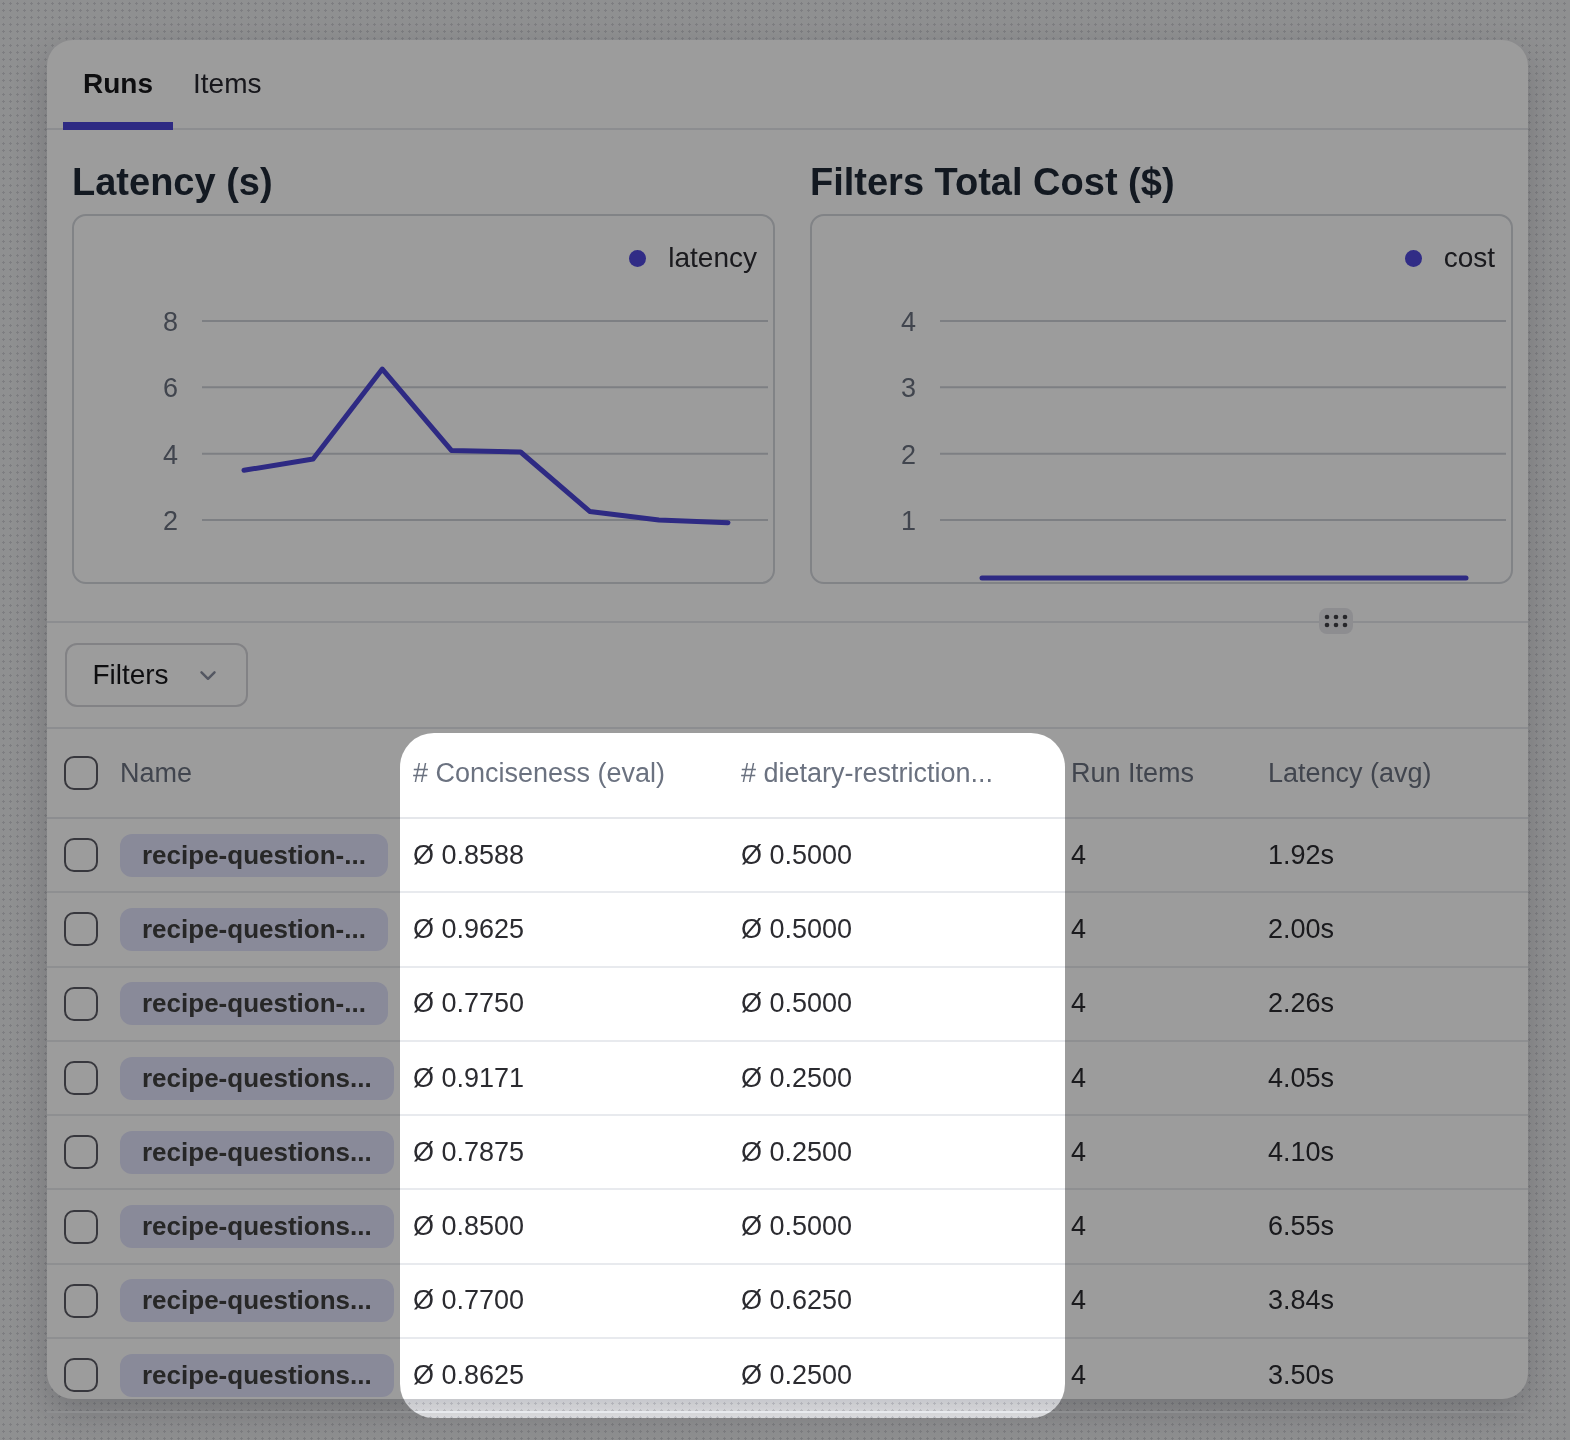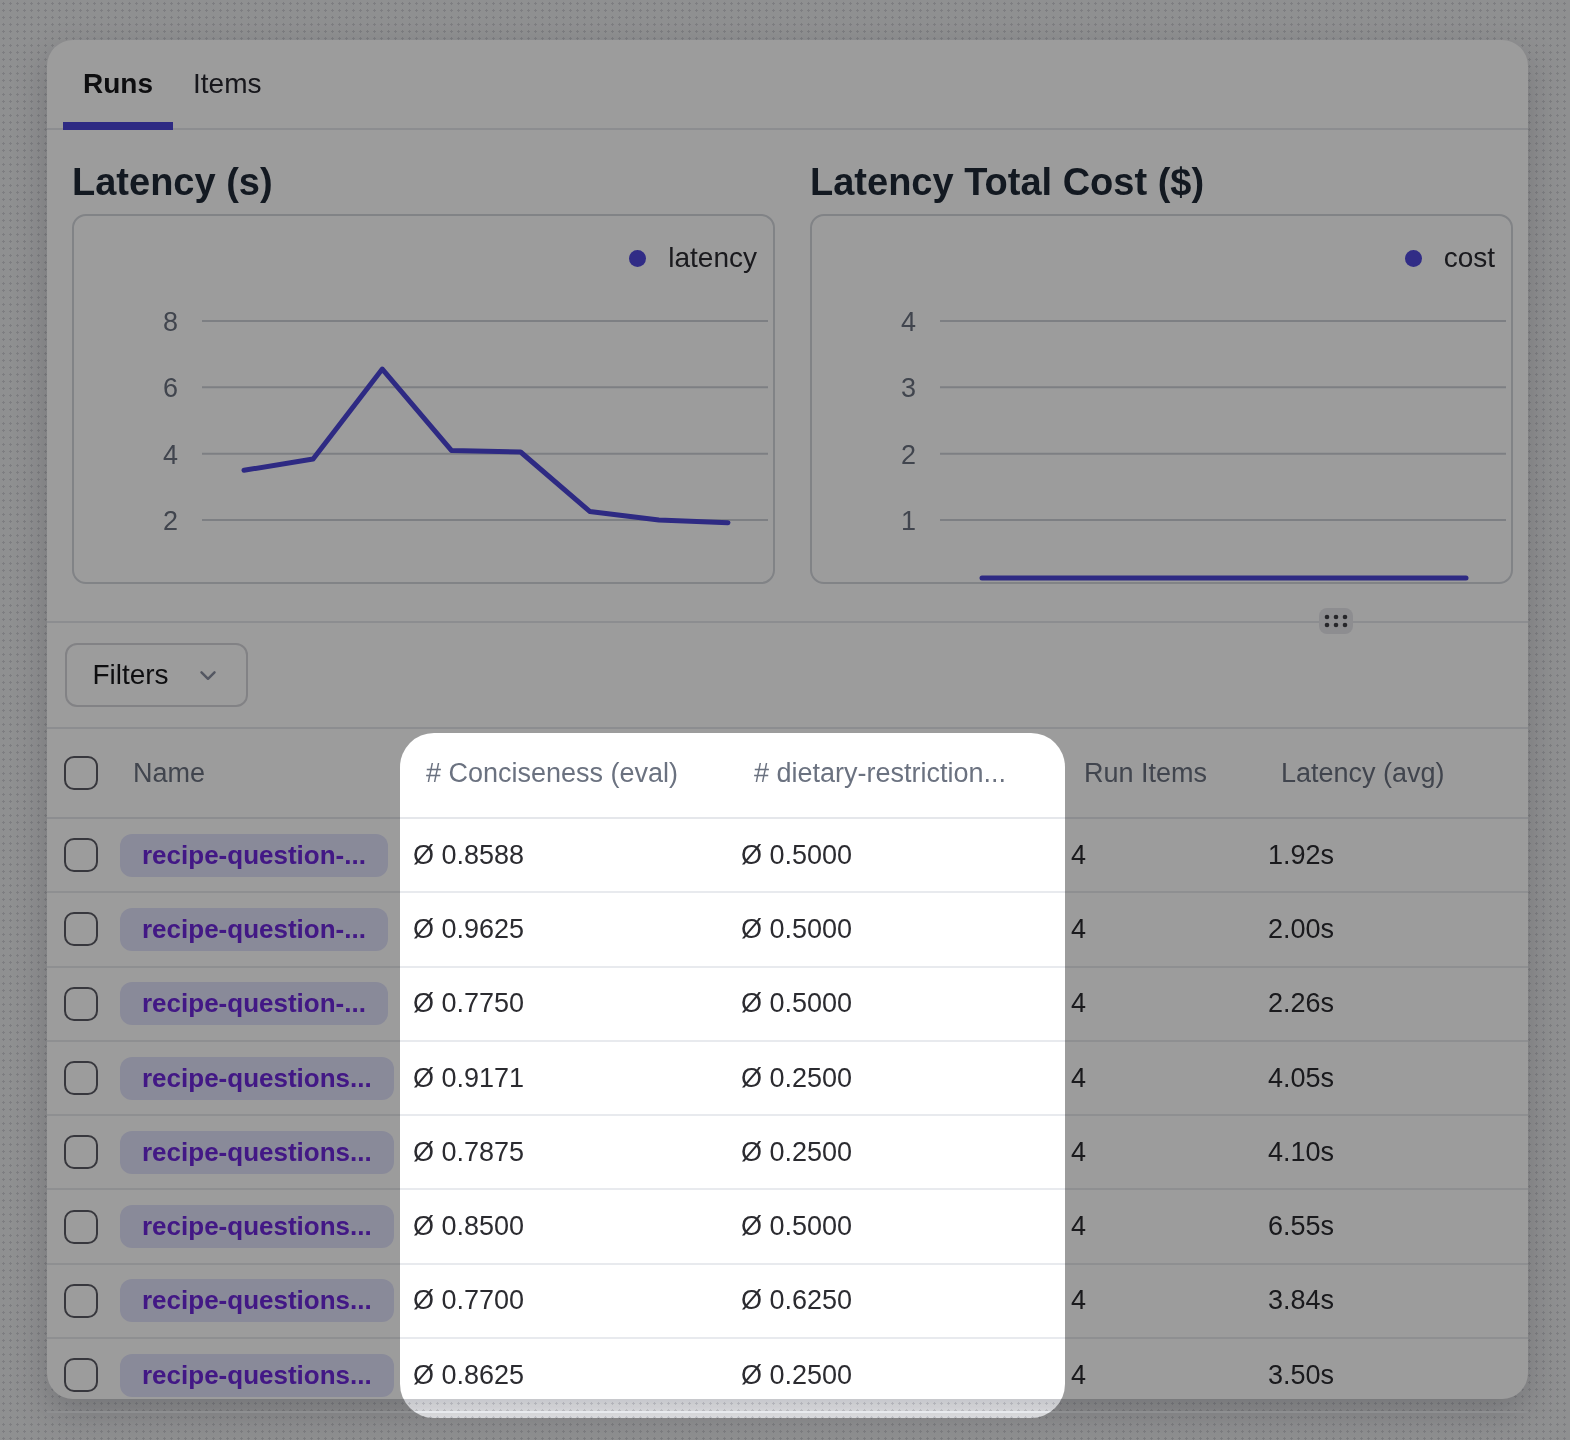--- a/index.html
+++ b/index.html
@@ -72,33 +72,33 @@
   }
   
   .table { position: absolute; left: 0; top: 687px; right: 0; border-top: 2px solid #e5e7eb; }
   .thead, .trow {
     display: grid;
     grid-template-columns: 73px 279px 338px 325px 206px 1fr;
     align-items: center;
   }
   .thead { height: 88px; border-bottom: 2px solid #e5e7eb; }
   .trow { height: 72.3px; border-bottom: 2px solid #e8eaee; }
-  .th { font-size: 27px; font-weight: 500; color: #6b7280; white-space: nowrap; margin-left: 13px; }
+  .th { font-size: 27px; font-weight: 500; color: #6b7280; white-space: nowrap; }
   .cell { font-size: 27px; color: #2b2b30; white-space: nowrap; }
   .c1 { padding-left: 17px; }
   .c3 { padding-left: 14px; }
   .c4 { padding-left: 4px; }
   .c5 { padding-left: 9px; }
   .checkbox {
     width: 34px; height: 34px; border: 2.5px solid #5b5b64; border-radius: 10px;
     background: transparent; cursor: pointer; box-sizing: border-box;
   }
   .badge {
     display: inline-block; padding: 6px 22px; border-radius: 12px;
-    background: #e1e2fb; color: #6d28d9; font-size: 26px; font-weight: 700;
+    background: #e1e2fb; color: #404040; font-size: 26px; font-weight: 700;
     cursor: pointer; white-space: nowrap;
   }
   
   .spotlight {
     position: absolute; left: 400px; top: 733px; width: 665px; height: 685px;
     border-radius: 34px; pointer-events: none; z-index: 40;
     box-shadow: 0 0 0 4000px rgba(0,0,0,0.39);
   }
 </style>
 </head>
@@ -132,21 +132,21 @@
               <text x="104" y="115" text-anchor="end" class="tick">8</text>
               <polyline points="170.0,254.3 239.1,243.0 308.3,153.1 377.4,234.4 446.6,236.0 515.7,295.4 584.9,304.0 654.0,306.7" fill="none" stroke="#4c46d6" stroke-width="5" stroke-linejoin="round" stroke-linecap="round"></polyline>
             </svg>
           <div class="legend">
             <span class="dot"></span>
             <span>latency</span>
           </div>
         </div>
       </div>
       <div class="chart-block right">
-        <div class="chart-title">Latency Total Cost ($)</div>
+        <div class="chart-title">Filters Total Cost ($)</div>
         <div class="chart-panel">
           <svg width="699" height="366" viewBox="0 0 699 366">
               <line x1="128" x2="694" y1="304" y2="304" stroke="#ccd0d7" stroke-width="2"></line>
               <text x="104" y="314" text-anchor="end" class="tick">1</text>
               <line x1="128" x2="694" y1="237.66666666666669" y2="237.66666666666669" stroke="#ccd0d7" stroke-width="2"></line>
               <text x="104" y="247.66666666666669" text-anchor="end" class="tick">2</text>
               <line x1="128" x2="694" y1="171.33333333333334" y2="171.33333333333334" stroke="#ccd0d7" stroke-width="2"></line>
               <text x="104" y="181.33333333333334" text-anchor="end" class="tick">3</text>
               <line x1="128" x2="694" y1="105" y2="105" stroke="#ccd0d7" stroke-width="2"></line>
               <text x="104" y="115" text-anchor="end" class="tick">4</text>

